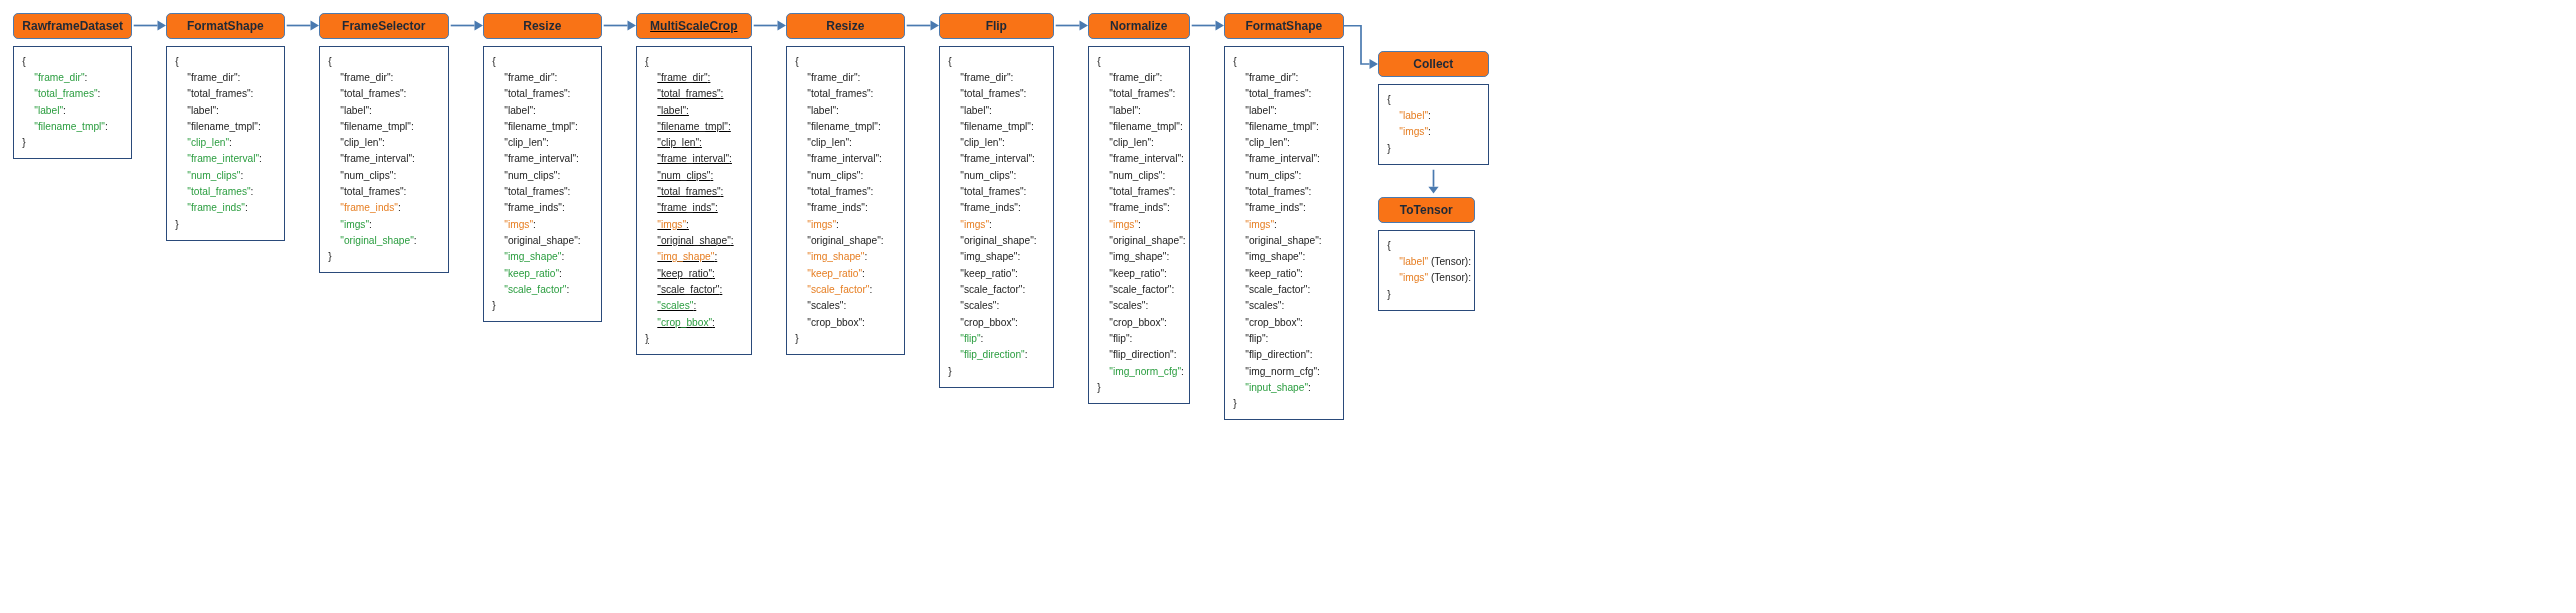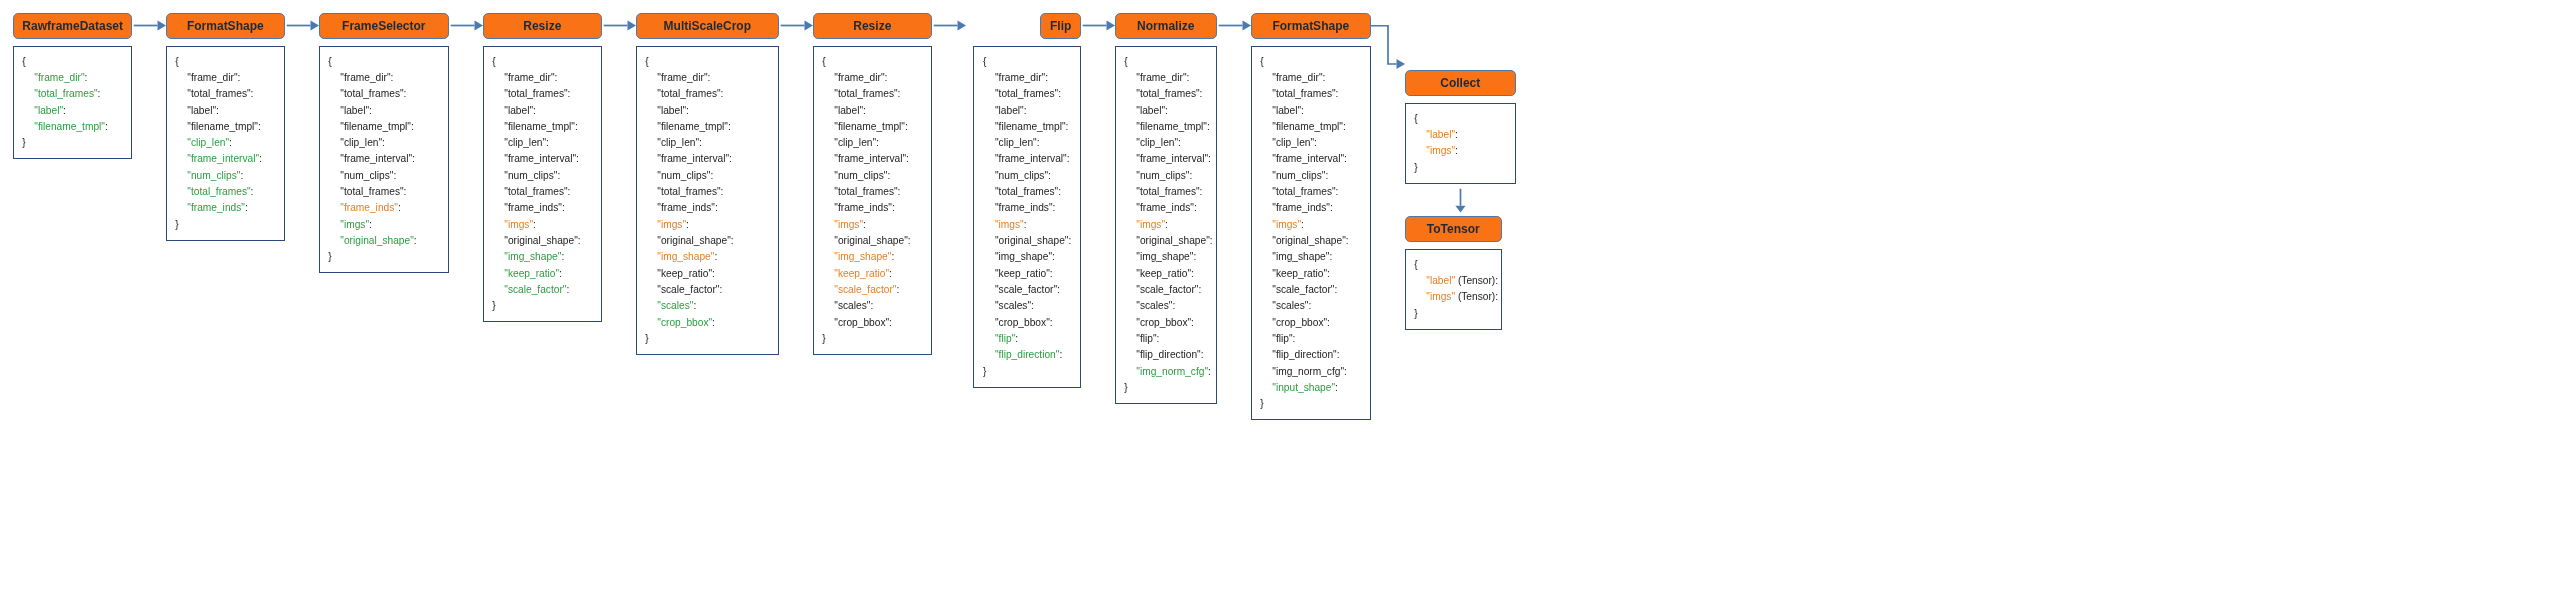--- a/index.html
+++ b/index.html
@@ -163,21 +163,21 @@
         <div class="key"><span class="k-green">"scale_factor"</span><span class="k-default">:</span></div>
         <div class="brace">}</div>
       </div>
     </div>
     <div class="arrow">
       <svg width="34" height="17" viewBox="0 0 40 20">
         <line x1="2" y1="10" x2="30" y2="10" stroke="#4a7ab0" stroke-width="2"></line>
         <polygon points="30,4 40,10 30,16" fill="#4a7ab0"></polygon>
       </svg>
     </div>
-    <div class="stage" style="width: 143px;">
+    <div class="stage" style="width: 116px; text-decoration: underline;">
       <div class="stage-header">MultiScaleCrop</div>
       <div class="stage-body">
         <div class="brace">{</div>
         <div class="key"><span class="k-default">"frame_dir"</span><span class="k-default">:</span></div>
         <div class="key"><span class="k-default">"total_frames"</span><span class="k-default">:</span></div>
         <div class="key"><span class="k-default">"label"</span><span class="k-default">:</span></div>
         <div class="key"><span class="k-default">"filename_tmpl"</span><span class="k-default">:</span></div>
         <div class="key"><span class="k-default">"clip_len"</span><span class="k-default">:</span></div>
         <div class="key"><span class="k-default">"frame_interval"</span><span class="k-default">:</span></div>
         <div class="key"><span class="k-default">"num_clips"</span><span class="k-default">:</span></div>
@@ -221,21 +221,21 @@
         <div class="key"><span class="k-default">"crop_bbox"</span><span class="k-default">:</span></div>
         <div class="brace">}</div>
       </div>
     </div>
     <div class="arrow">
       <svg width="34" height="17" viewBox="0 0 40 20">
         <line x1="2" y1="10" x2="30" y2="10" stroke="#4a7ab0" stroke-width="2"></line>
         <polygon points="30,4 40,10 30,16" fill="#4a7ab0"></polygon>
       </svg>
     </div>
-    <div class="stage" style="width: 115px; align-items: flex-end;">
+    <div class="stage" style="width: 115px;">
       <div class="stage-header">Flip</div>
       <div class="stage-body">
         <div class="brace">{</div>
         <div class="key"><span class="k-default">"frame_dir"</span><span class="k-default">:</span></div>
         <div class="key"><span class="k-default">"total_frames"</span><span class="k-default">:</span></div>
         <div class="key"><span class="k-default">"label"</span><span class="k-default">:</span></div>
         <div class="key"><span class="k-default">"filename_tmpl"</span><span class="k-default">:</span></div>
         <div class="key"><span class="k-default">"clip_len"</span><span class="k-default">:</span></div>
         <div class="key"><span class="k-default">"frame_interval"</span><span class="k-default">:</span></div>
         <div class="key"><span class="k-default">"num_clips"</span><span class="k-default">:</span></div>
@@ -315,21 +315,21 @@
         <div class="key"><span class="k-default">"flip_direction"</span><span class="k-default">:</span></div>
         <div class="key"><span class="k-default">"img_norm_cfg"</span><span class="k-default">:</span></div>
         <div class="key"><span class="k-green">"input_shape"</span><span class="k-default">:</span></div>
         <div class="brace">}</div>
       </div>
     </div>
     <div class="connector-lshape"><svg width="34" height="68" viewBox="0 0 40 80">
         <path d="M0 15 L20 15 L20 60 L30 60" fill="none" stroke="#4a7ab0" stroke-width="2"></path>
         <polygon points="30,54 40,60 30,66" fill="#4a7ab0"></polygon>
       </svg></div>
-    <div class="right-column" style="margin-top: 57px;">
+    <div class="right-column" style="margin-top: 38px;">
       <div class="stage" style="width: 111px;">
         <div class="stage-header">Collect</div>
         <div class="stage-body">
           <div class="brace">{</div>
           <div class="key"><span class="k-orange">"label"</span><span class="k-default">:</span></div>
           <div class="key"><span class="k-orange">"imgs"</span><span class="k-default">:</span></div>
           <div class="brace">}</div>
         </div>
       </div>
       <div class="right-arrow-down">

